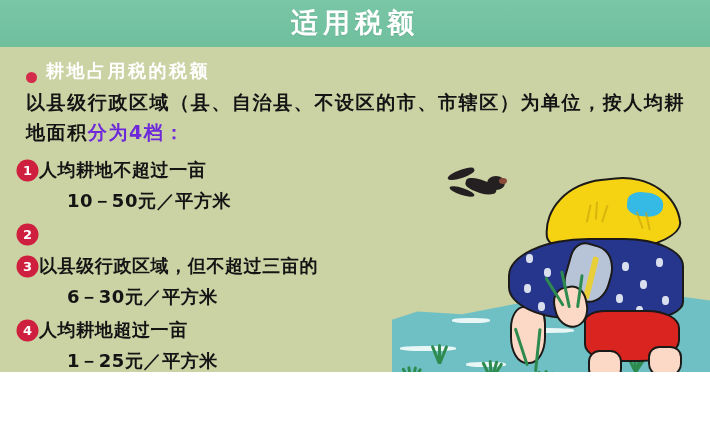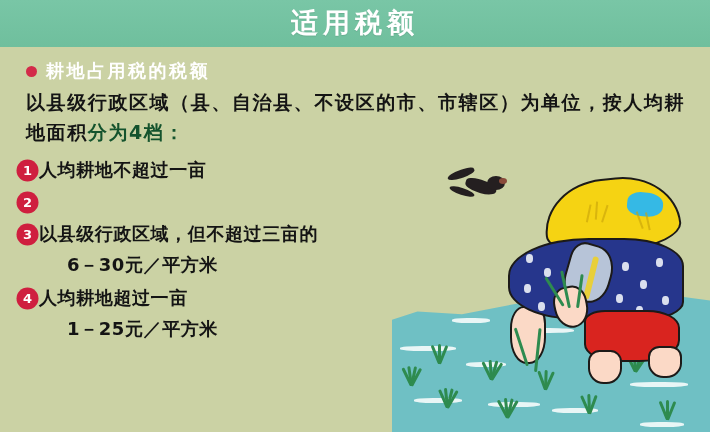--- a/index.html
+++ b/index.html
@@ -6,21 +6,21 @@
     margin: 0;
     padding: 0;
     background: #ffffff;
   }
   body {
     font-family: "Liberation Sans", "DejaVu Sans", sans-serif;
   }
   .slide {
     position: relative;
     width: 710px;
-    height: 432px;
+    height: 372px;
     overflow: hidden;
     background: #cbd2a4;
     box-sizing: border-box;
   }
 
   
   .header-bar {
     position: absolute;
     left: 0; top: 0;
     width: 710px;
@@ -214,21 +214,21 @@
     transform-origin: bottom center;
   }
 
   
   .content { position: absolute; left: 0; top: 47px; width: 710px; }
 
   .bullet-row {
     position: absolute;
     left: 26px; top: 12px;
     display: flex;
-    align-items: center;
+    align-items: flex-end;
     gap: 9px;
   }
   .bullet-dot {
     width: 11px; height: 11px;
     border-radius: 50%;
     background: #d32b49;
     flex: none;
   }
   .bullet-text {
     color: #ffffff;
@@ -242,21 +242,21 @@
     position: absolute;
     left: 26px; top: 40px;
     width: 660px;
     color: #141414;
     font-size: 19px;
     font-weight: bold;
     line-height: 30px;
     letter-spacing: 1.6px;
     font-family: "DejaVu Sans", "Liberation Sans", sans-serif;
   }
-  .para .hl { color: #14532d; }
+  .para .hl { color: #6d28d9; }
 
   .tier-list {
     position: absolute;
     left: 18px; top: 108px;
     width: 470px;
   }
   .tier { margin-bottom: 2px; }
   .tier-head {
     display: flex;
     align-items: center;
@@ -439,20 +439,21 @@
       <span>以县级行政区域（县、自治县、不设区的市、市辖区）为单位，按人均耕地面积</span><span class="hl">分为4档：</span>
     </div>
 
     <div class="tier-list">
 
       <div class="tier">
         <div class="tier-head">
           <span class="circ-num">1</span>
           <span class="tier-label">人均耕地不超过一亩</span>
         </div>
+        <div class="tier-rate">10－50元／平方米</div>
       </div>
 
       <div class="tier">
         <div class="tier-head">
           <span class="circ-num">2</span>
         </div>
       </div>
 
       <div class="tier">
         <div class="tier-head">

